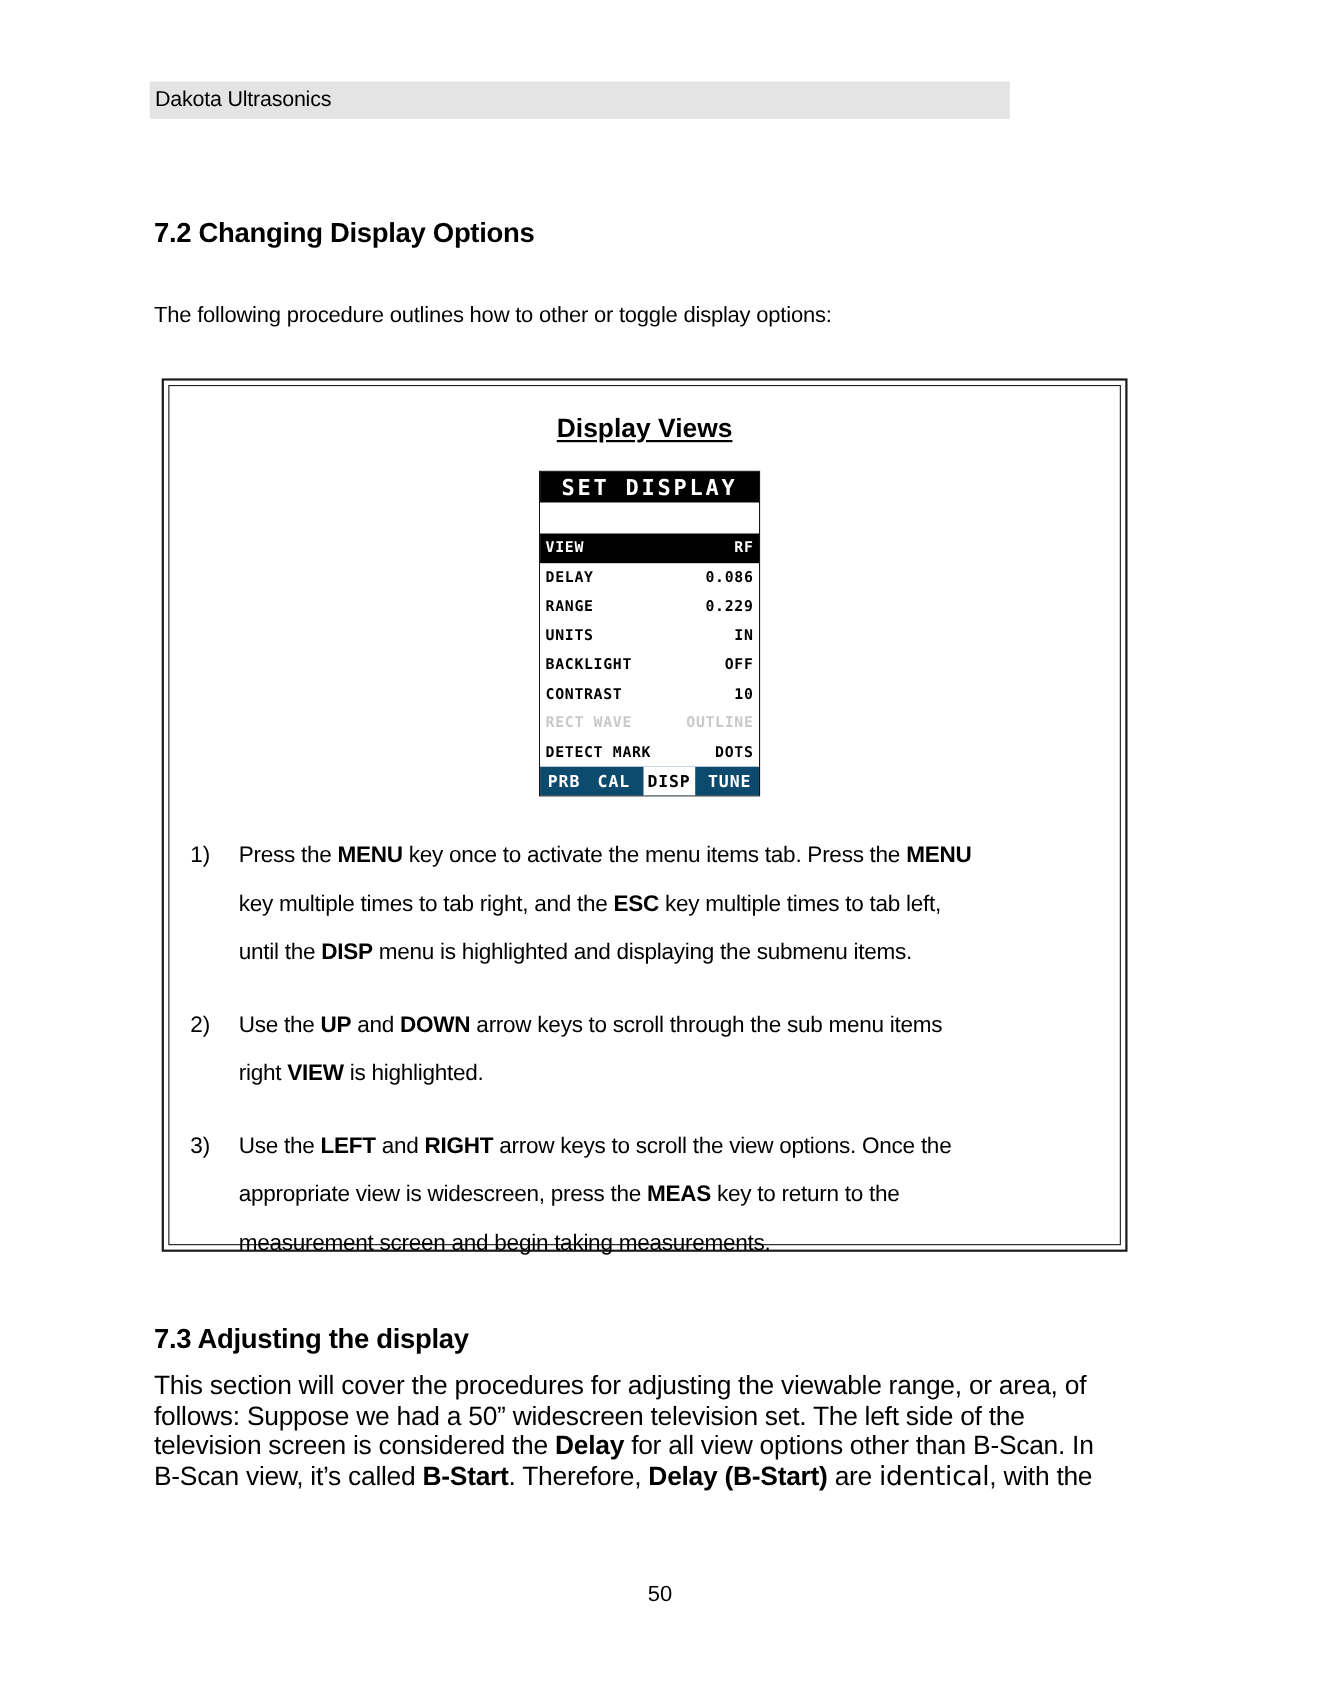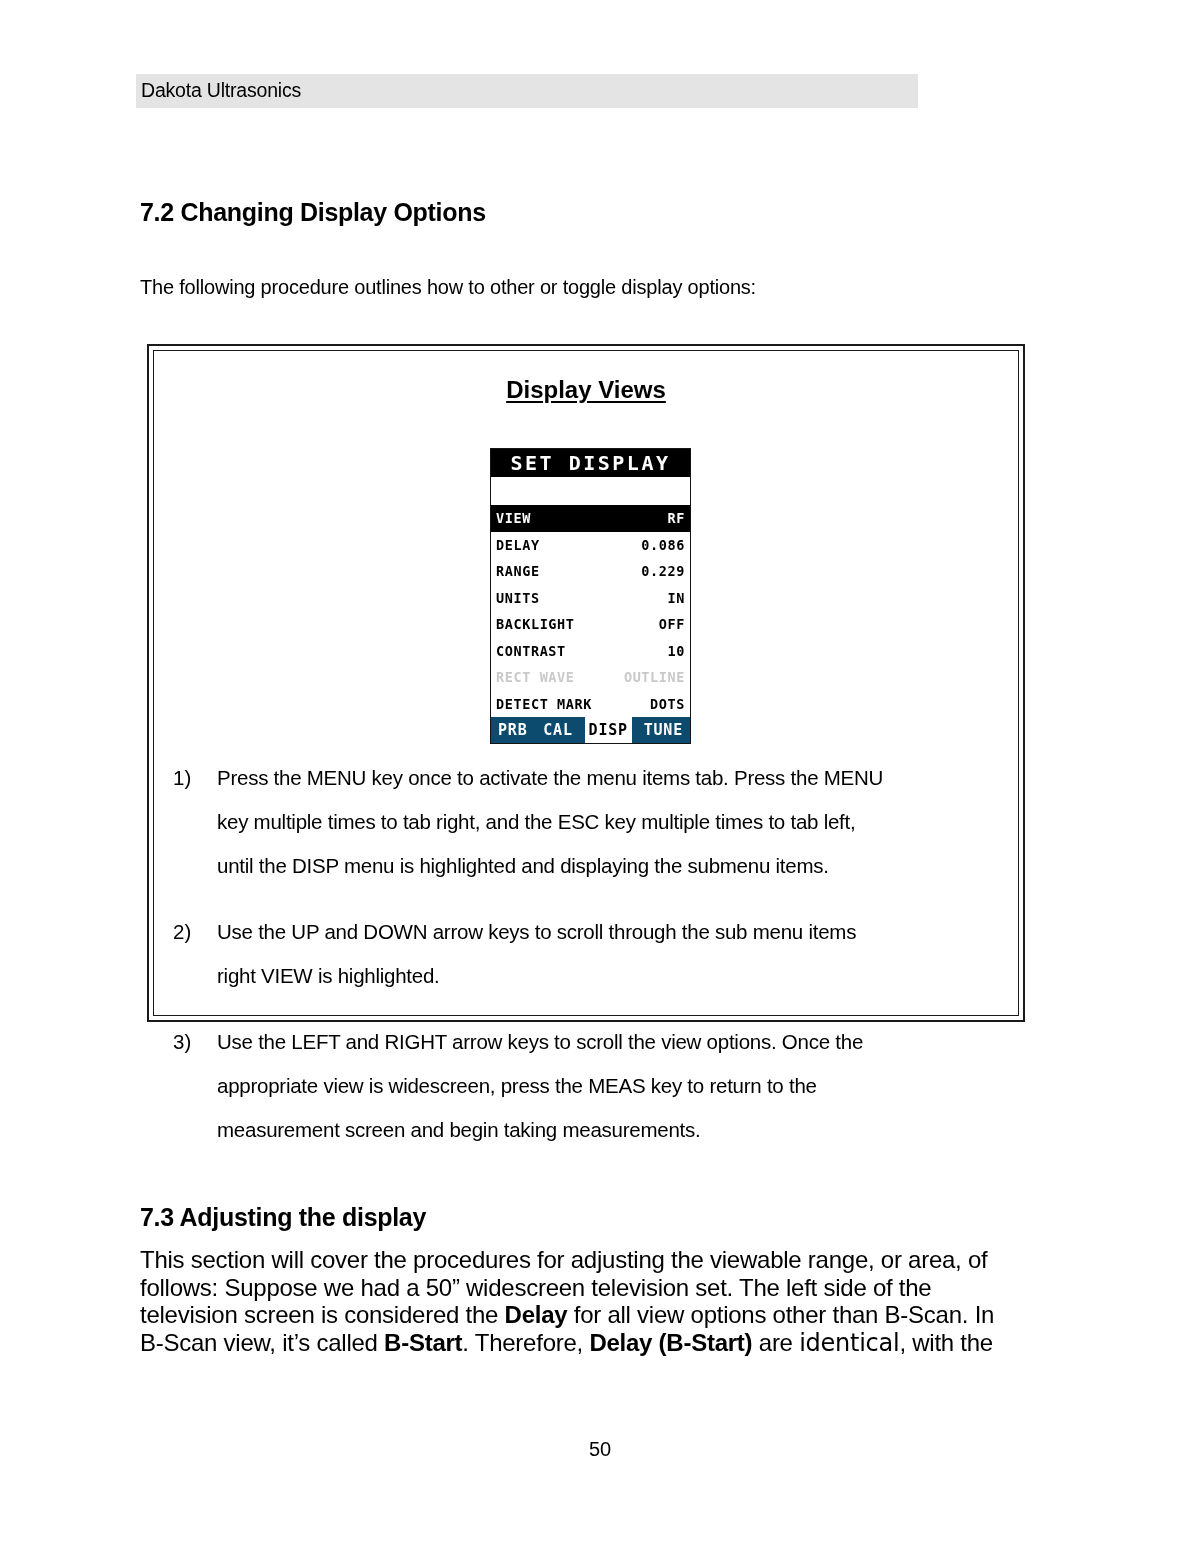--- a/index.html
+++ b/index.html
@@ -54,21 +54,21 @@
     letter-spacing: -0.2px;
     white-space: nowrap;
   }
 
   
   .proc-box {
     position: absolute;
     left: 147px;
     top: 344px;
     width: 878px;
-    height: 678px;
+    height: 794px;
     border: 2px solid #1a1a1a;
     background: #ffffff;
     box-sizing: border-box;
   }
   .proc-box-inner {
     position: absolute;
     left: 4px;
     top: 4px;
     right: 4px;
     bottom: 4px;
@@ -93,21 +93,20 @@
   .lcd {
     position: absolute;
     left: 341px;
     top: 82px;
     width: 201px;
     height: 296px;
     background: #ffffff;
     border: 1px solid #141414;
     box-sizing: border-box;
     font-family: "DejaVu Sans Mono", monospace;
-    margin-top: 20px;
   }
   .lcd-title {
     height: 28px;
     background: #000000;
     color: #ffffff;
     font-size: 20px;
     font-weight: bold;
     letter-spacing: 2.5px;
     display: flex;
     align-items: center;
@@ -183,21 +182,21 @@
     flex: 0 0 44px;
     font-size: 20.5px;
     line-height: 44px;
   }
   .step-text {
     flex: 1 1 auto;
     font-size: 20.5px;
     line-height: 44px;
     letter-spacing: -0.25px;
   }
-  .step-text b { font-weight: normal; }
+  .step-text b { font-weight: bold; }
 
   
   .body-para {
     position: absolute;
     left: 140px;
     top: 1246px;
     width: 880px;
     font-size: 24px;
     line-height: 27.5px;
     letter-spacing: -0.25px;

